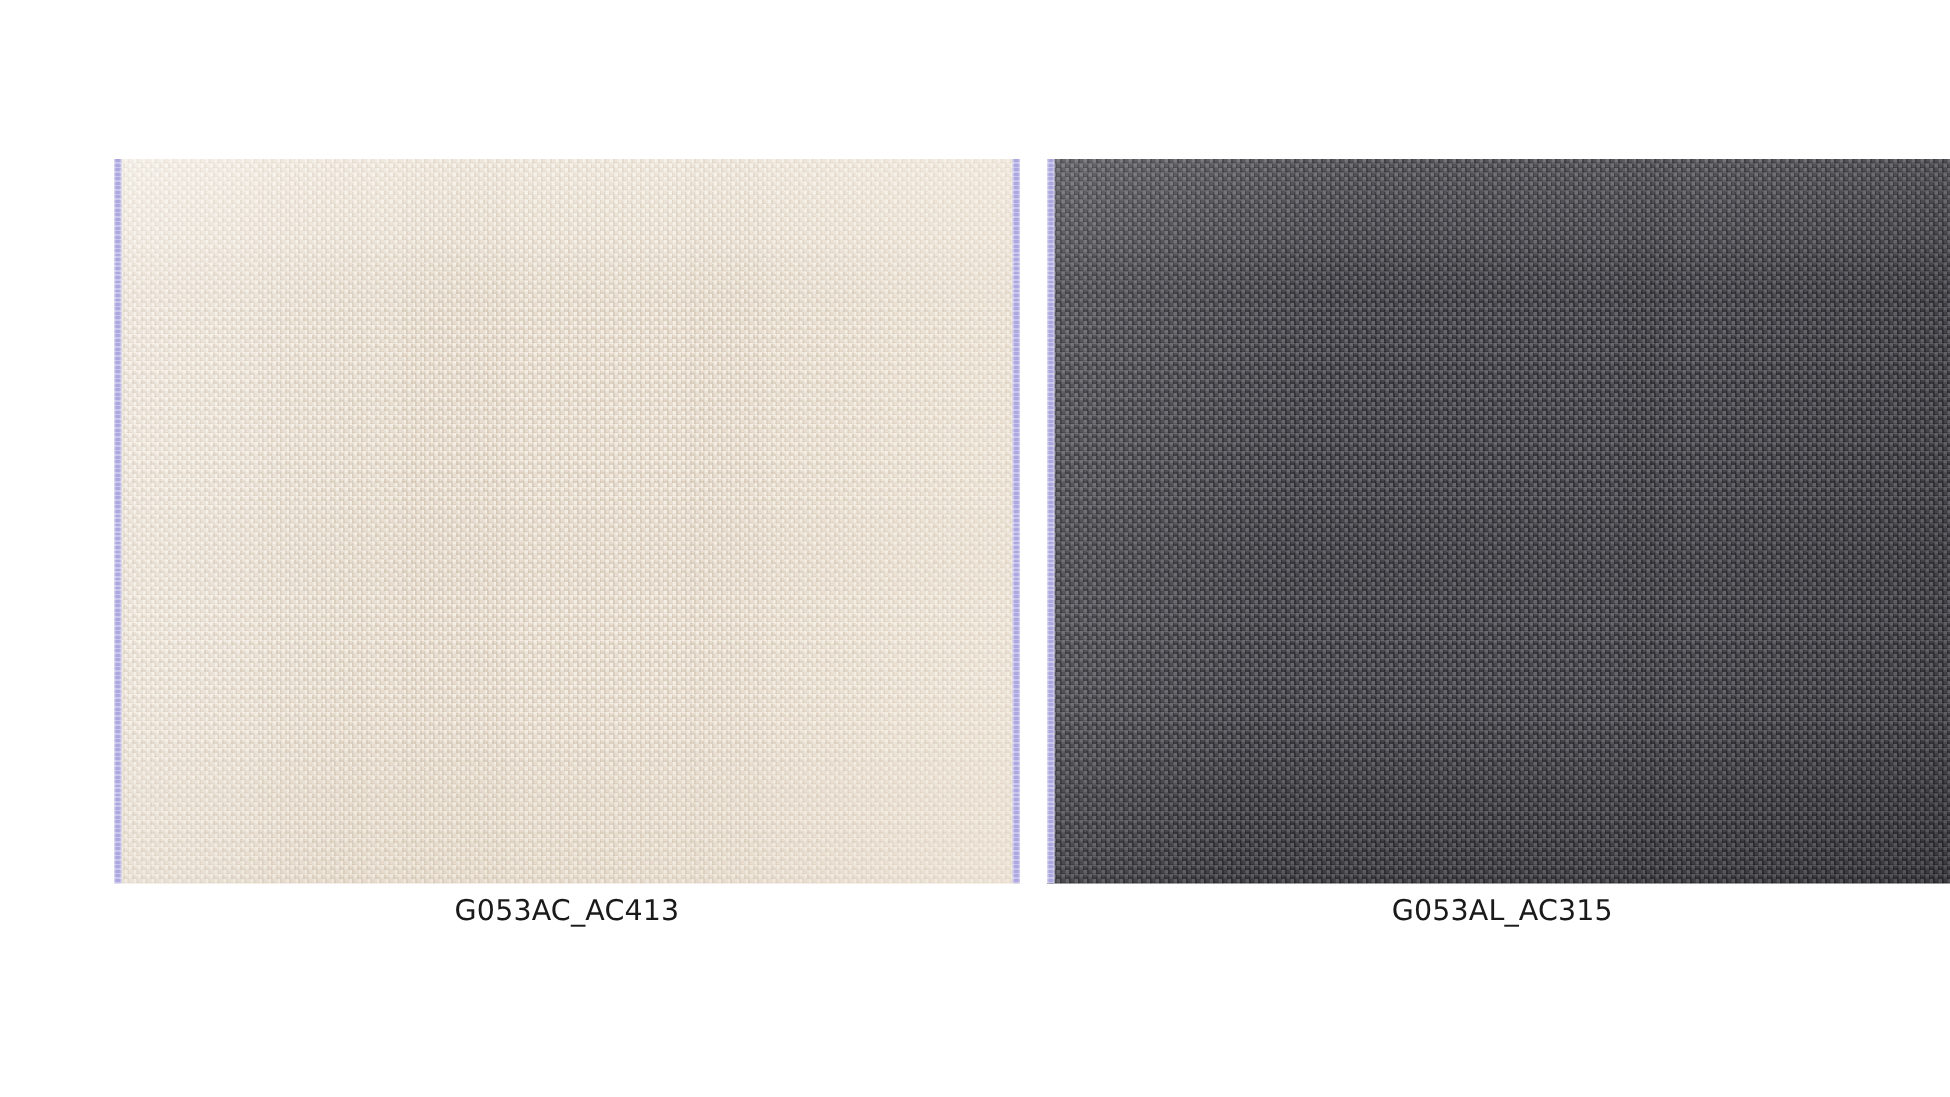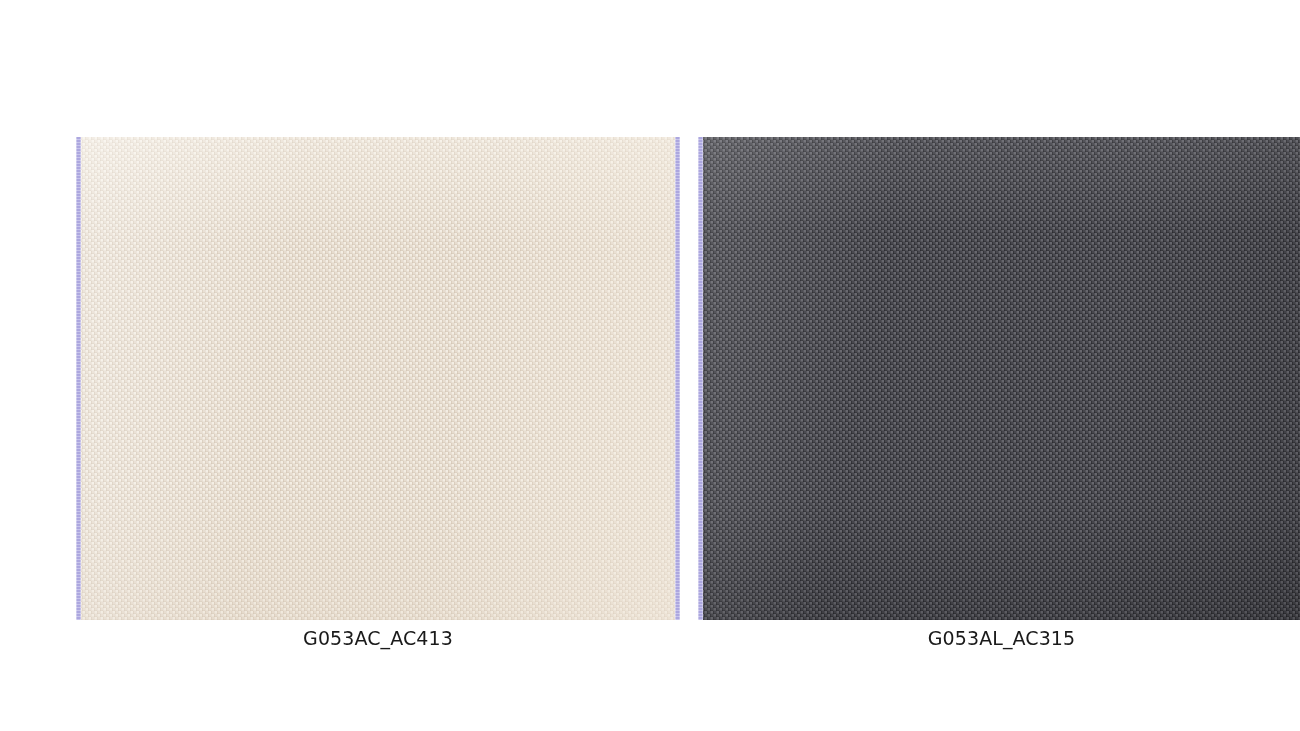--- a/index.html
+++ b/index.html
@@ -19,21 +19,21 @@
   .swatch-gallery {
     position: absolute;
     left: 0;
     top: 0;
     width: 1300px;
     height: 731px;
   }
 
   .swatch-figure {
     position: absolute;
-    top: 121px;
+    top: 90px;
   }
 
   .swatch-figure.left  { left: 36px;  width: 604px; }
   .swatch-figure.right { left: 658px; width: 607px; }
 
   .swatch-image {
     position: relative;
     width: 100%;
     height: 483px;
     overflow: hidden;

